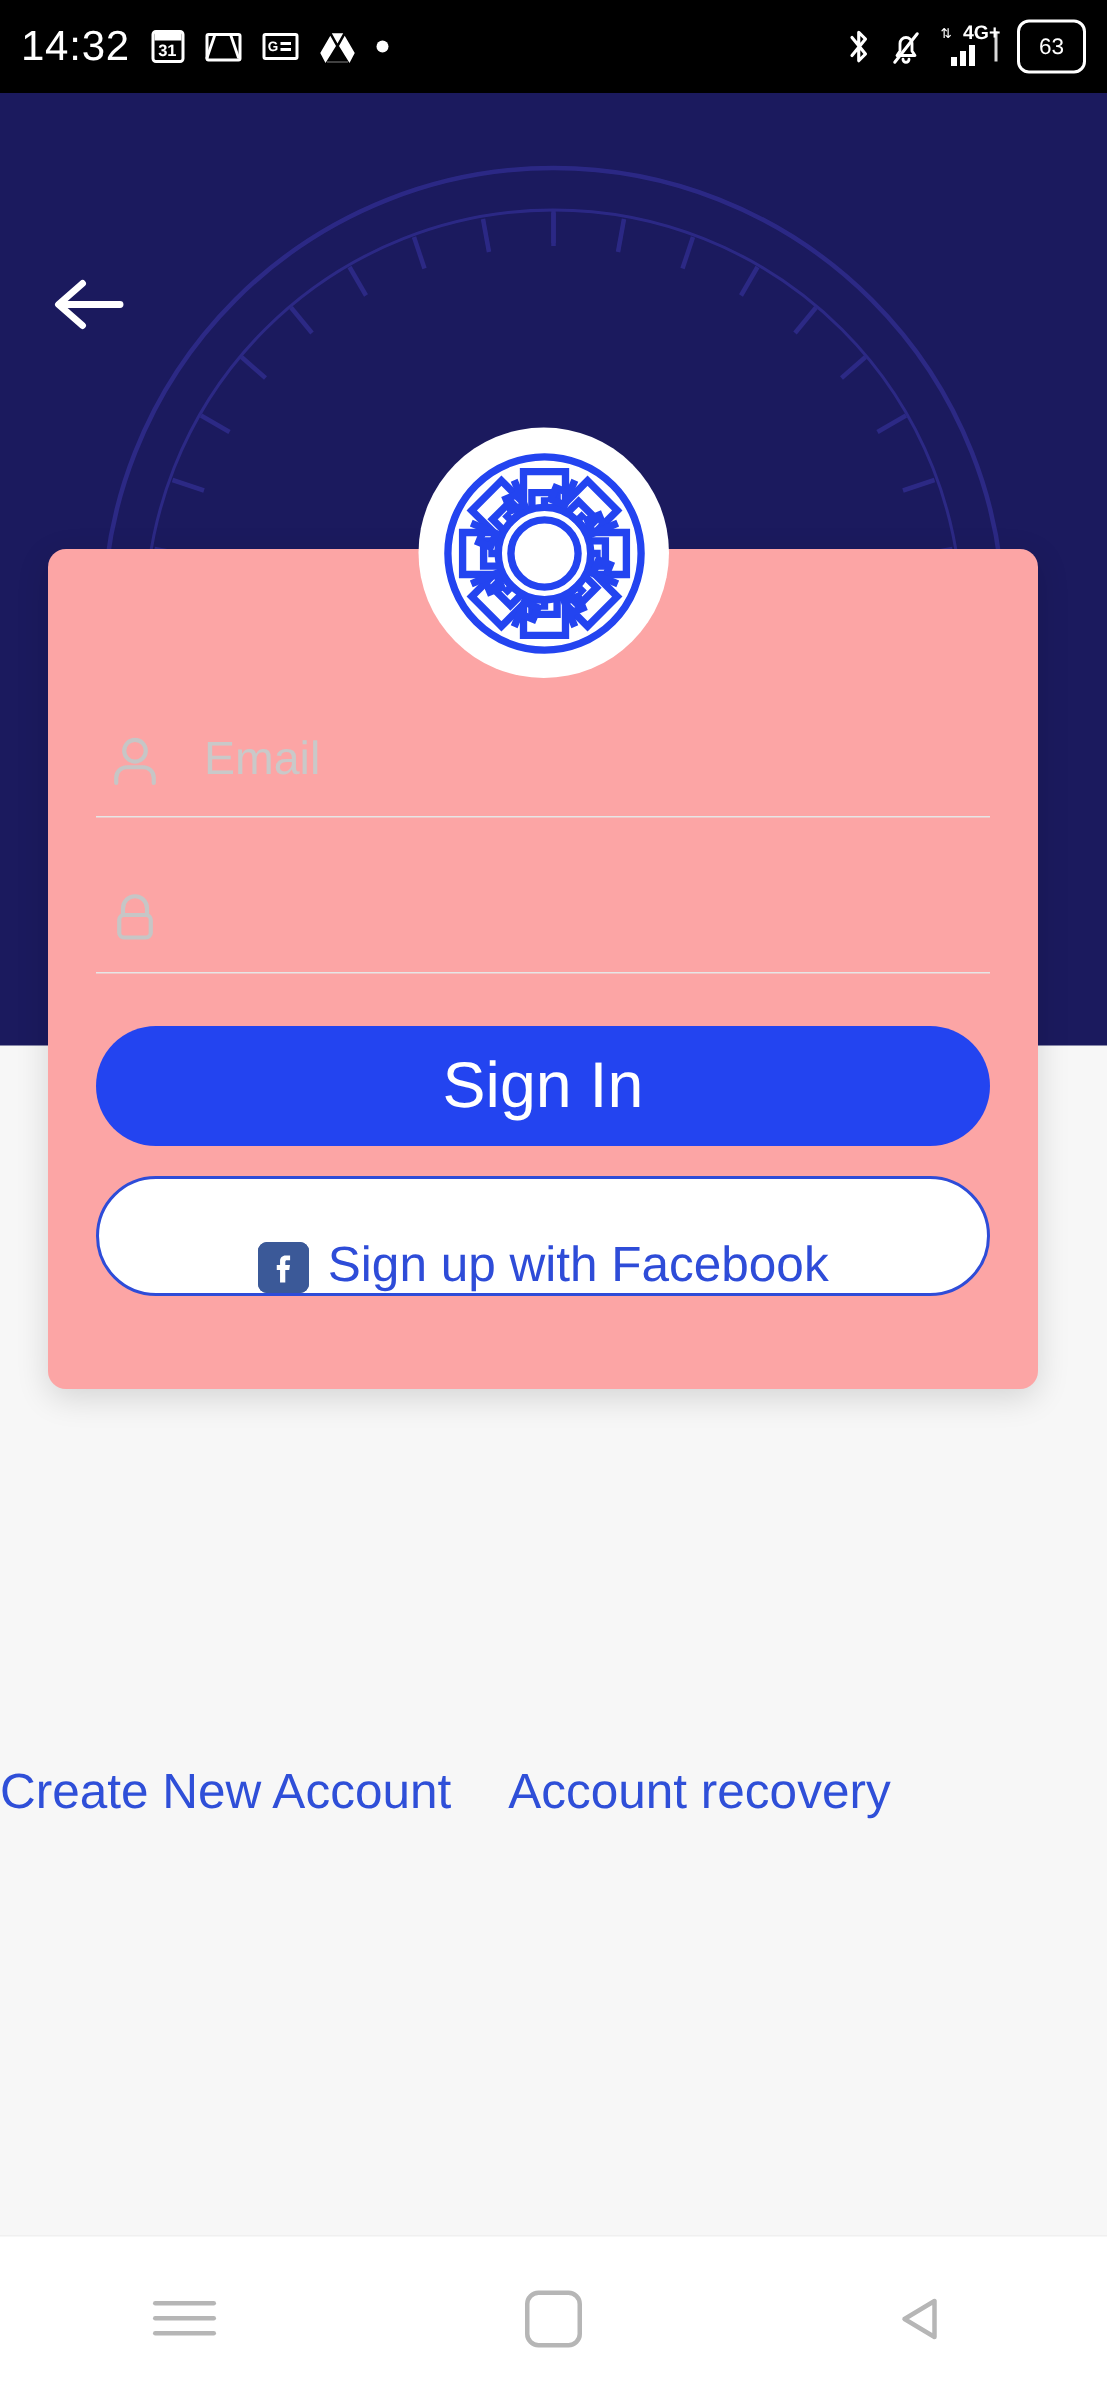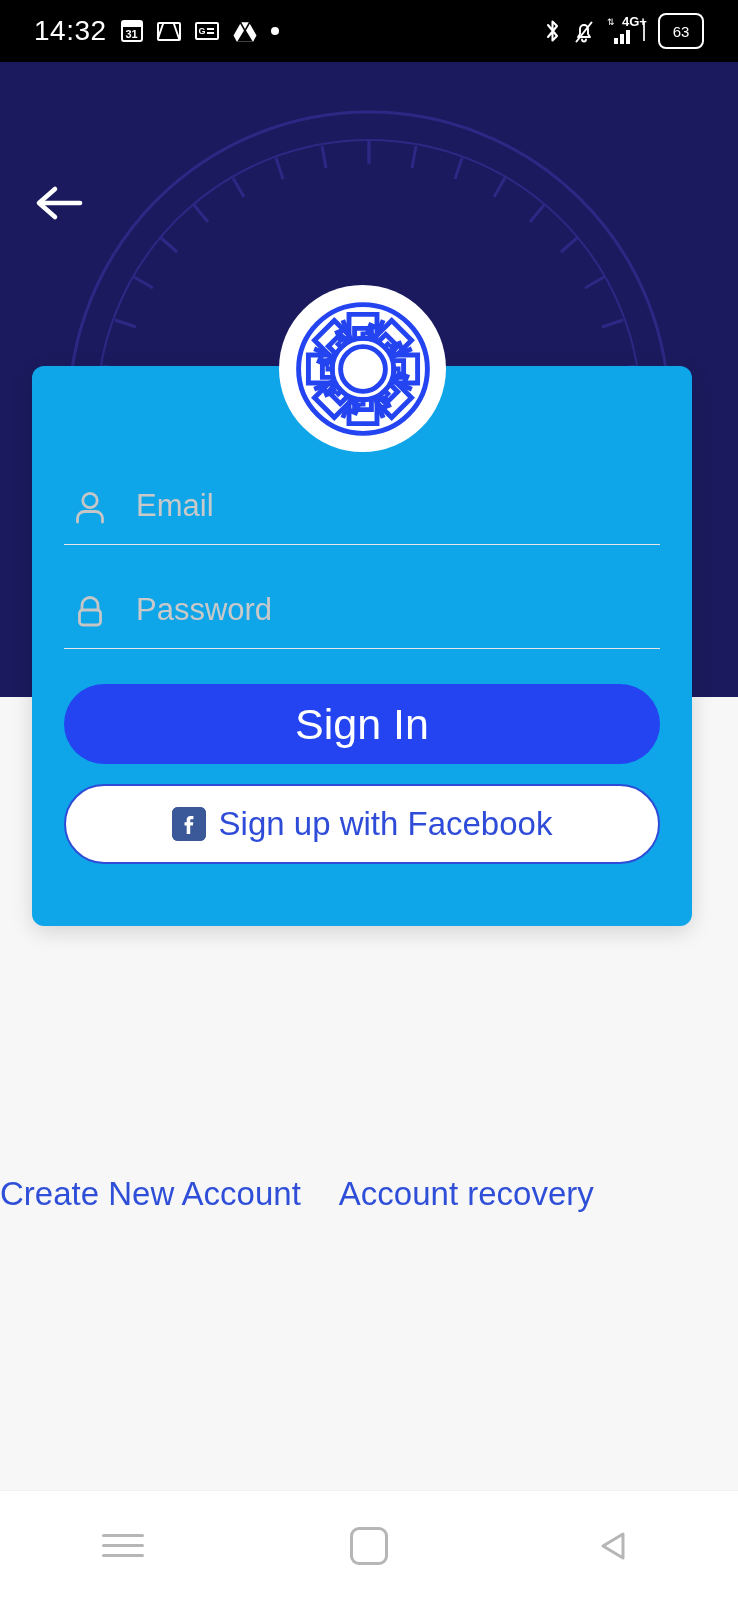--- a/index.html
+++ b/index.html
@@ -8,21 +8,21 @@
     background:#f7f7f7;
     font-family:"Liberation Sans", sans-serif;
     overflow:hidden;
   }
   .phone { position:relative; width:738px; height:1600px; background:#f7f7f7; }
 
   
   .statusbar{
     position:absolute; left:0; top:0; width:738px; height:62px;
     background:#000; color:#fff; display:flex; align-items:center;
-    padding:0 34px; z-index:60;
+    padding:0 14px; z-index:60;
   }
   .sb-left{ display:flex; align-items:center; gap:14px; }
   .sb-clock{ font-size:28px; letter-spacing:.5px; font-weight:400; color:#fff; }
   .sb-right{ margin-left:auto; display:flex; align-items:center; gap:13px; }
   .sb-ico{ display:flex; align-items:center; justify-content:center; }
   .ico-cal{
     width:22px;height:22px;border:2.4px solid #fff;border-radius:3px;
     position:relative; display:flex;align-items:flex-end;justify-content:center;
   }
   .ico-cal::before{
@@ -93,21 +93,21 @@
   .logo-badge{
     position:absolute; left:279px; top:285px; width:167px; height:167px;
     background:#fff; border-radius:50%; z-index:30;
     display:flex; align-items:center; justify-content:center;
   }
   .logo-badge svg{ width:140px; height:140px; display:block; }
 
   
   .card{
     position:absolute; left:32px; top:366px; width:660px; height:560px;
-    background:#0ea5e9; border-radius:12px; z-index:25;
+    background:#fca5a5; border-radius:12px; z-index:25;
     box-shadow:0 6px 22px rgba(0,0,0,.14);
     padding:0 32px;
     text-decoration:underline;
   }
   .fields{ position:absolute; left:32px; top:105px; width:596px; }
   .field{
     display:flex; align-items:center; height:74px;
     border-bottom:1.6px solid #e6e6e6; gap:0;
   }
   .field + .field{ margin-top:30px; }
@@ -121,21 +121,21 @@
 
   .btn-primary{
     position:absolute; left:32px; top:318px; width:596px; height:80px;
     background:#2344f0; color:#fff; border:none; border-radius:40px;
     font-family:"Liberation Sans", sans-serif; font-size:43px; cursor:pointer;
   }
   .btn-fb{
     position:absolute; left:32px; top:418px; width:596px; height:80px;
     background:#fff; border:2.6px solid #2e4cd8; border-radius:40px;
     color:#2e4cd8; font-family:"Liberation Sans", sans-serif; font-size:33px;
-    display:flex; align-items:center; justify-content:center; gap:13px; cursor:pointer;
+    display:flex; align-items:flex-end; justify-content:center; gap:13px; cursor:pointer;
   }
   .fb-glyph{
     width:34px; height:34px; border-radius:6px; background:#3b5998;
     display:flex; align-items:flex-end; justify-content:center; flex:0 0 auto;
   }
   .fb-glyph svg{ width:34px; height:34px; }
 
   
   .links{
     position:absolute; left:0; top:1175px; width:738px;
@@ -310,21 +310,20 @@
         <input type="text" value="" placeholder="Email" style="">
       </div>
 
       <div class="field">
         <span class="fico">
           <svg width="40" height="40" viewBox="0 0 40 40" aria-hidden="true">
             <path d="M12 18 v-4.5 a8 8 0 0 1 16 0 V18" fill="none" stroke="#c6c6c6" stroke-width="2.8" stroke-linecap="round"></path>
             <rect x="9.5" y="18" width="21" height="15" rx="3.2" fill="none" stroke="#c6c6c6" stroke-width="2.8"></rect>
           </svg>
         </span>
-        <input type="password" value="" placeholder="Password" style="">
       </div>
     </div>
 
     <button class="btn-primary">Sign In</button>
 
     <div class="btn-fb">
       <span class="fb-glyph">
         <svg viewBox="0 0 34 34" aria-hidden="true">
           <rect x="0" y="0" width="34" height="34" rx="6" fill="#3b5998"></rect>
           <path d="M21.4 12.2 h-2.3 c-0.5 0 -0.9 0.4 -0.9 1 v2.1 h3.1 l-0.45 3.3 h-2.65 V27 h-3.5 v-8.4 h-2.2 v-3.3 h2.2 v-2.6 c0 -2.2 1.5 -3.7 3.7 -3.7 h3.0 Z" fill="#fff"></path>

